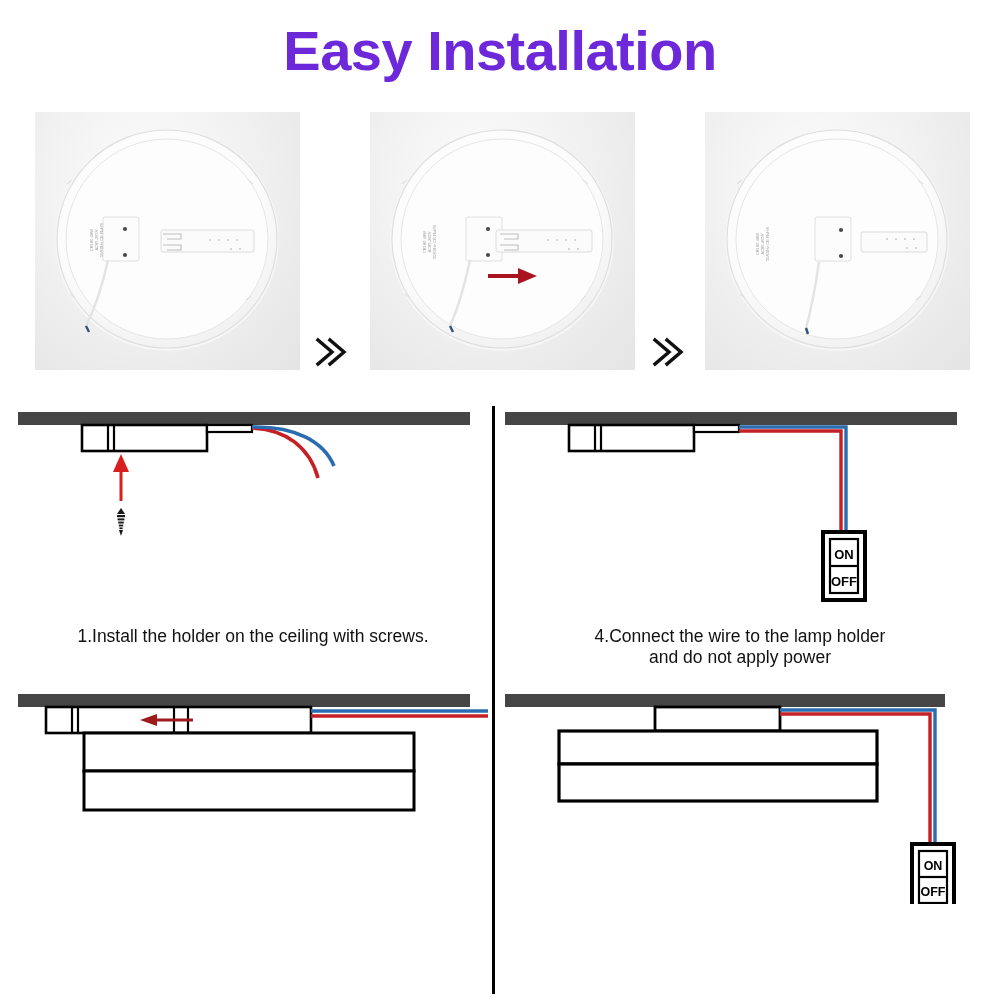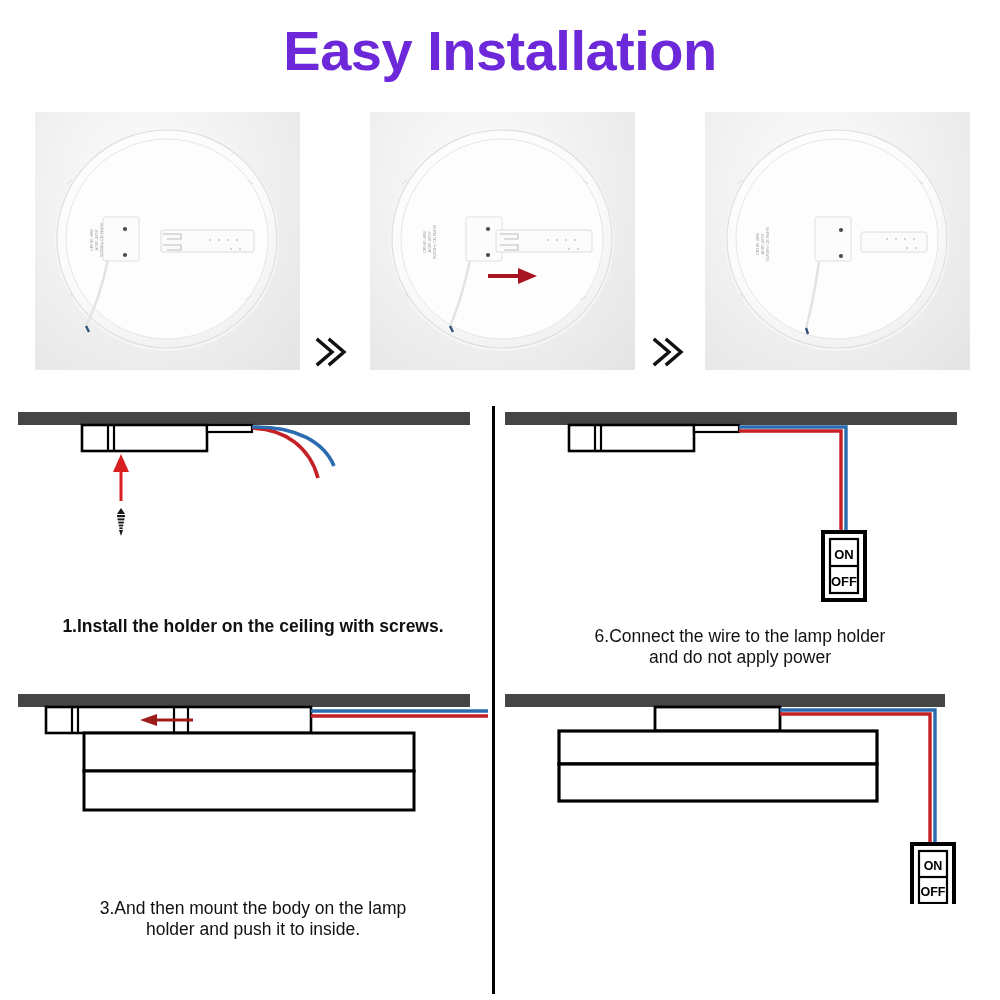--- a/index.html
+++ b/index.html
@@ -99,21 +99,21 @@
   .step-caption {
     position: absolute;
     left: 0;
     width: 470px;
     text-align: center;
     font-size: 17.5px;
     line-height: 21px;
     color: #111111;
     white-space: pre-line;
   }
-  .cap-1 { top: 212px; font-weight: bold; }
+  .cap-1 { top: 222px; }
   .cap-2 { top: 222px; }
   .cap-3 { top: 212px; }
   .cap-4 { top: 212px; }
 
   .switch-label {
     font-size: 13px;
     font-weight: bold;
     font-family: "Liberation Sans", sans-serif;
   }
 </style>
@@ -318,21 +318,21 @@
 
         <g>
           <rect x="318" y="128" width="42" height="68" fill="#ffffff" stroke="#000000" stroke-width="4"></rect>
           <rect x="325" y="135" width="28" height="54" fill="#ffffff" stroke="#000000" stroke-width="2.2"></rect>
           <line x1="325" y1="162" x2="353" y2="162" stroke="#000000" stroke-width="2.2"></line>
           <text class="switch-label" x="339" y="155" text-anchor="middle" fill="#000000" font-family="Liberation Sans, sans-serif" font-size="12.5" font-weight="bold">ON</text>
           <text class="switch-label" x="339" y="182" text-anchor="middle" fill="#000000" font-family="Liberation Sans, sans-serif" font-size="12.5" font-weight="bold">OFF</text>
         </g>
       </svg>
     </div>
-    <div class="step-caption cap-2">6.Connect the wire to the lamp holder
+    <div class="step-caption cap-2">4.Connect the wire to the lamp holder
 and do not apply power</div>
   </div>
 
   <div class="step step-3">
     <div class="step-figure">
       <svg width="470" height="218" viewBox="0 0 470 218">
         <rect x="0" y="8" width="452" height="13" fill="#454545"></rect>
 
         <rect x="28" y="21" width="265" height="26" fill="#ffffff" stroke="#000000" stroke-width="2.6"></rect>
         <line x1="54" y1="21" x2="54" y2="47" stroke="#000000" stroke-width="2.2"></line>
@@ -345,22 +345,20 @@
 
         <rect x="66" y="47" width="330" height="38" fill="#ffffff" stroke="#000000" stroke-width="3"></rect>
         <rect x="66" y="85" width="330" height="39" fill="#ffffff" stroke="#000000" stroke-width="3"></rect>
 
         <g>
           <line x1="175" y1="34" x2="135" y2="34" stroke="#9e1b1b" stroke-width="3"></line>
           <polygon points="122,34 139,28 139,40" fill="#9e1b1b"></polygon>
         </g>
       </svg>
     </div>
-    <div class="step-caption cap-3">3.And then mount the body on the lamp
-holder and push it to inside.</div>
   </div>
 
   <div class="step step-4">
     <div class="step-figure">
       <svg width="470" height="218" viewBox="0 0 470 218">
         <rect x="0" y="8" width="440" height="13" fill="#454545"></rect>
 
         <rect x="150" y="21" width="125" height="24" fill="#ffffff" stroke="#000000" stroke-width="2.8"></rect>
 
         <rect x="54" y="45" width="318" height="33" fill="#ffffff" stroke="#000000" stroke-width="3.2"></rect>

